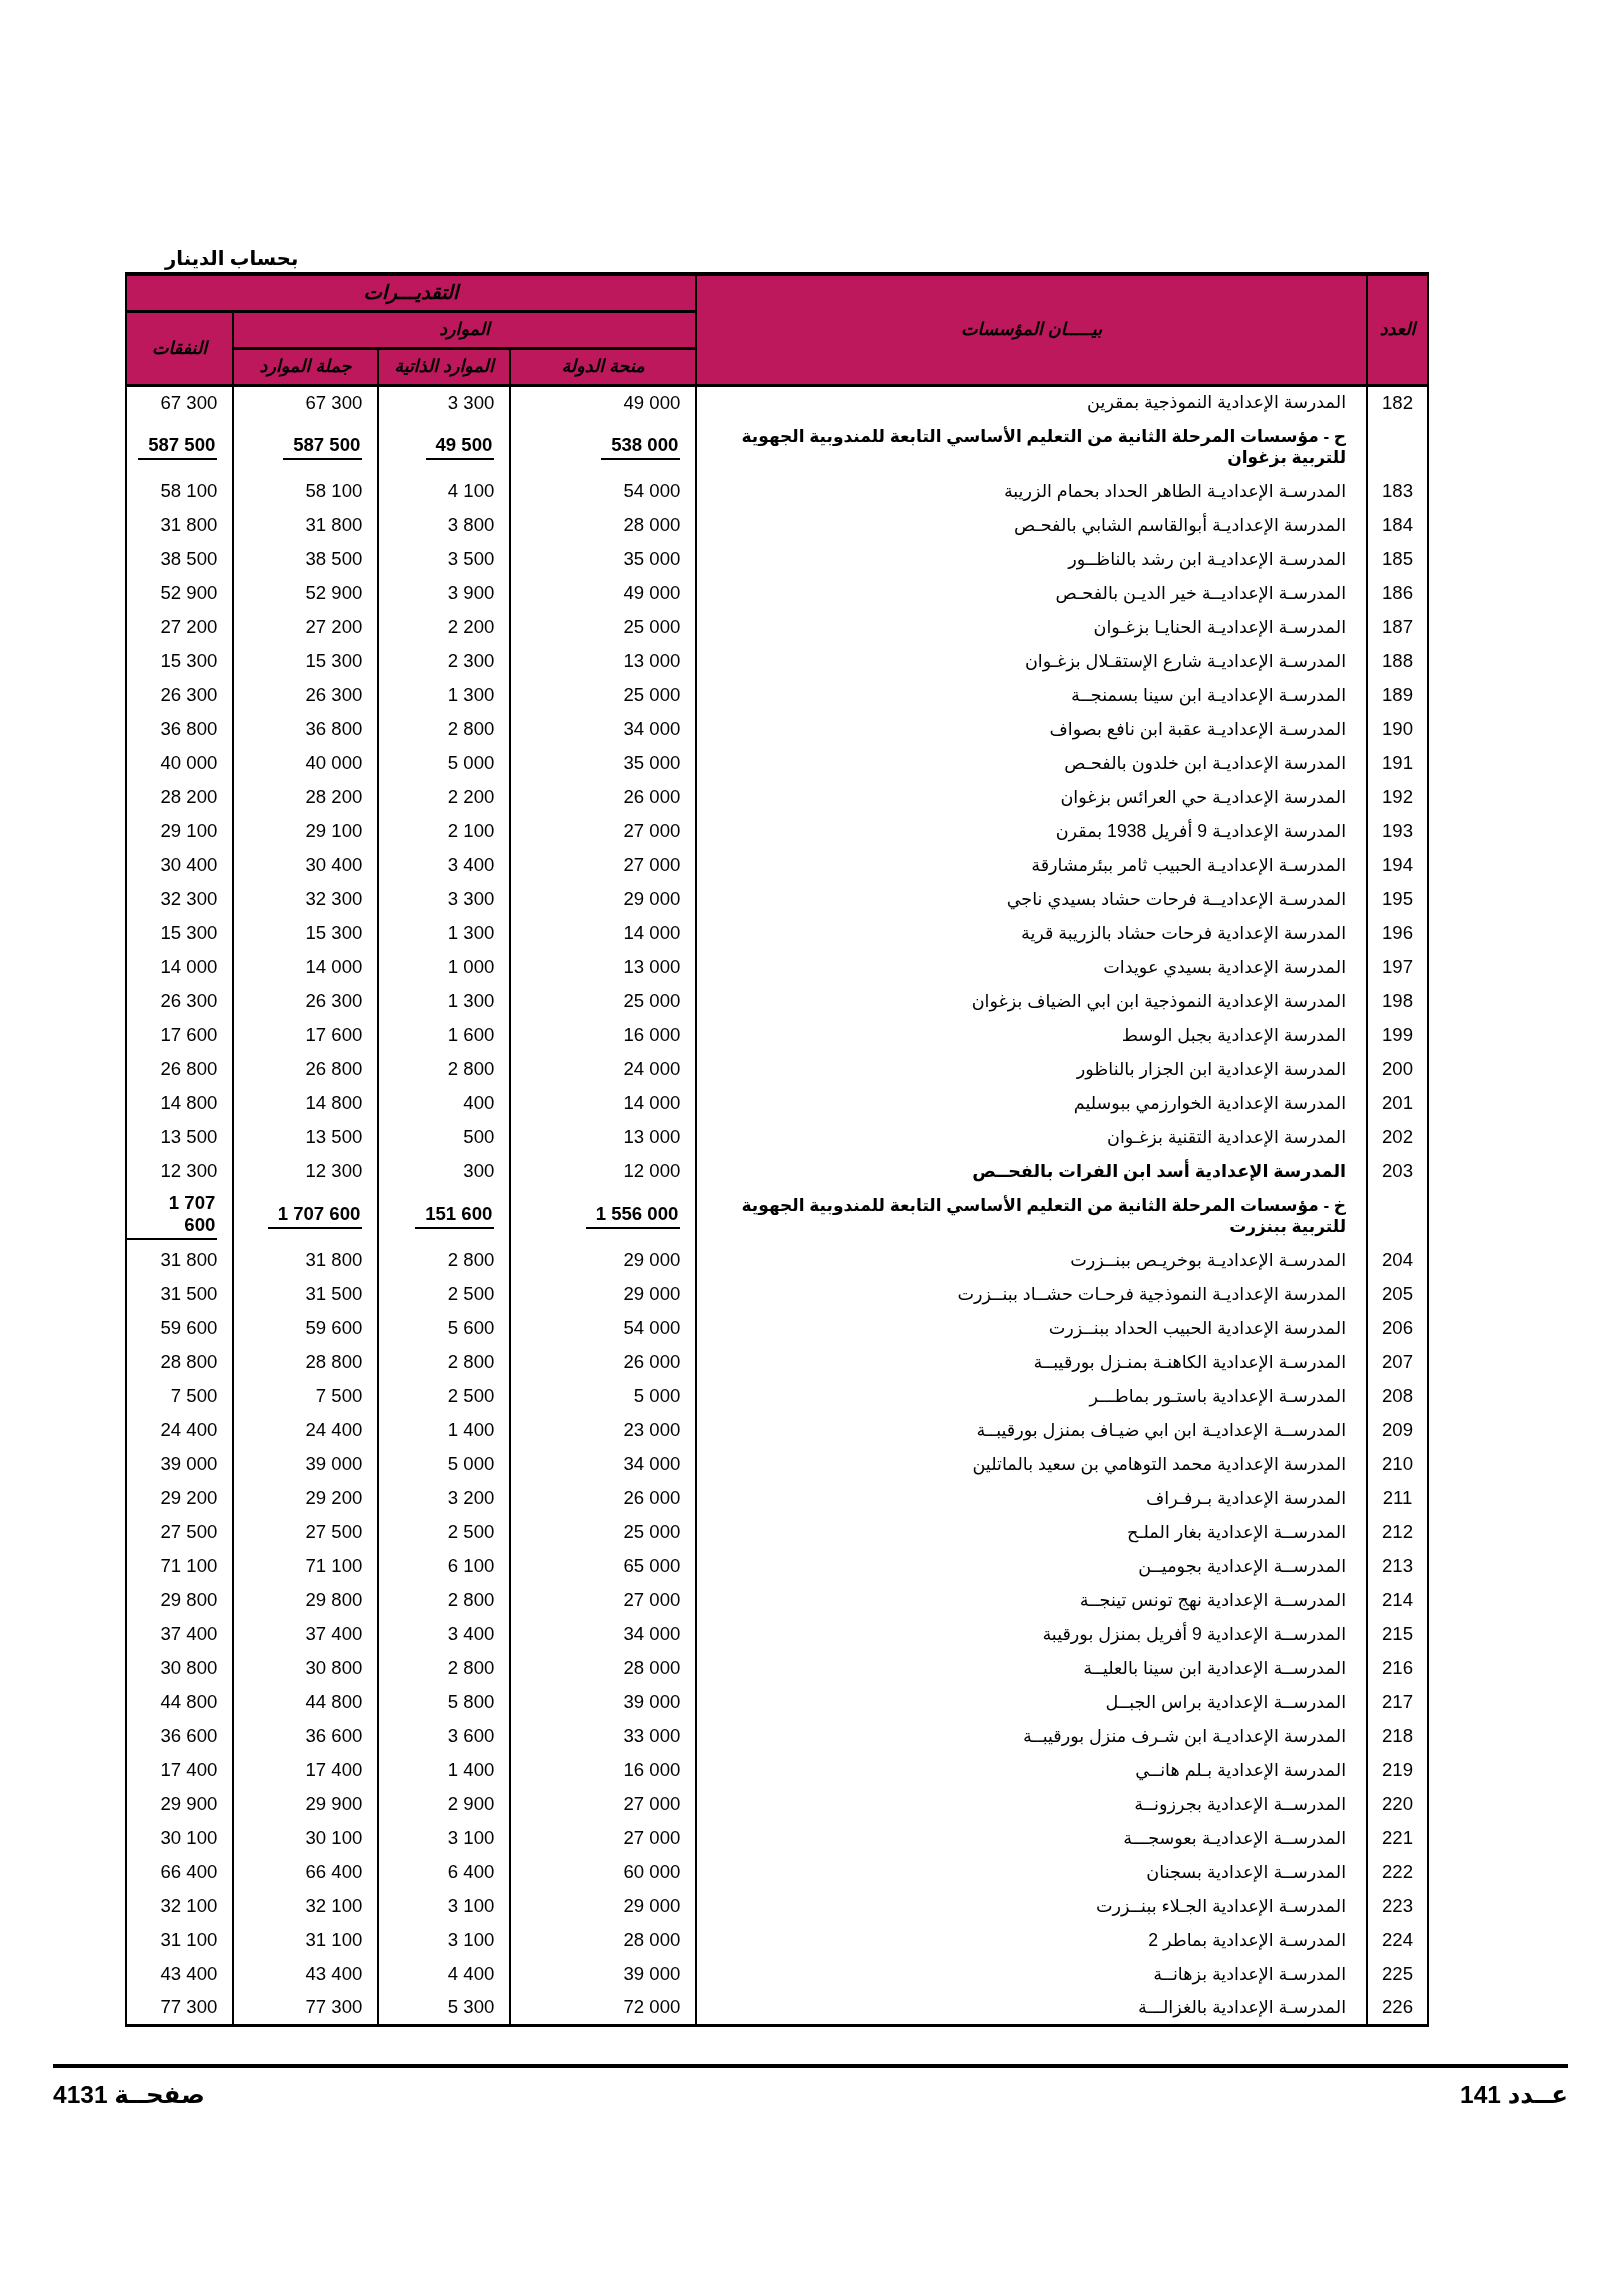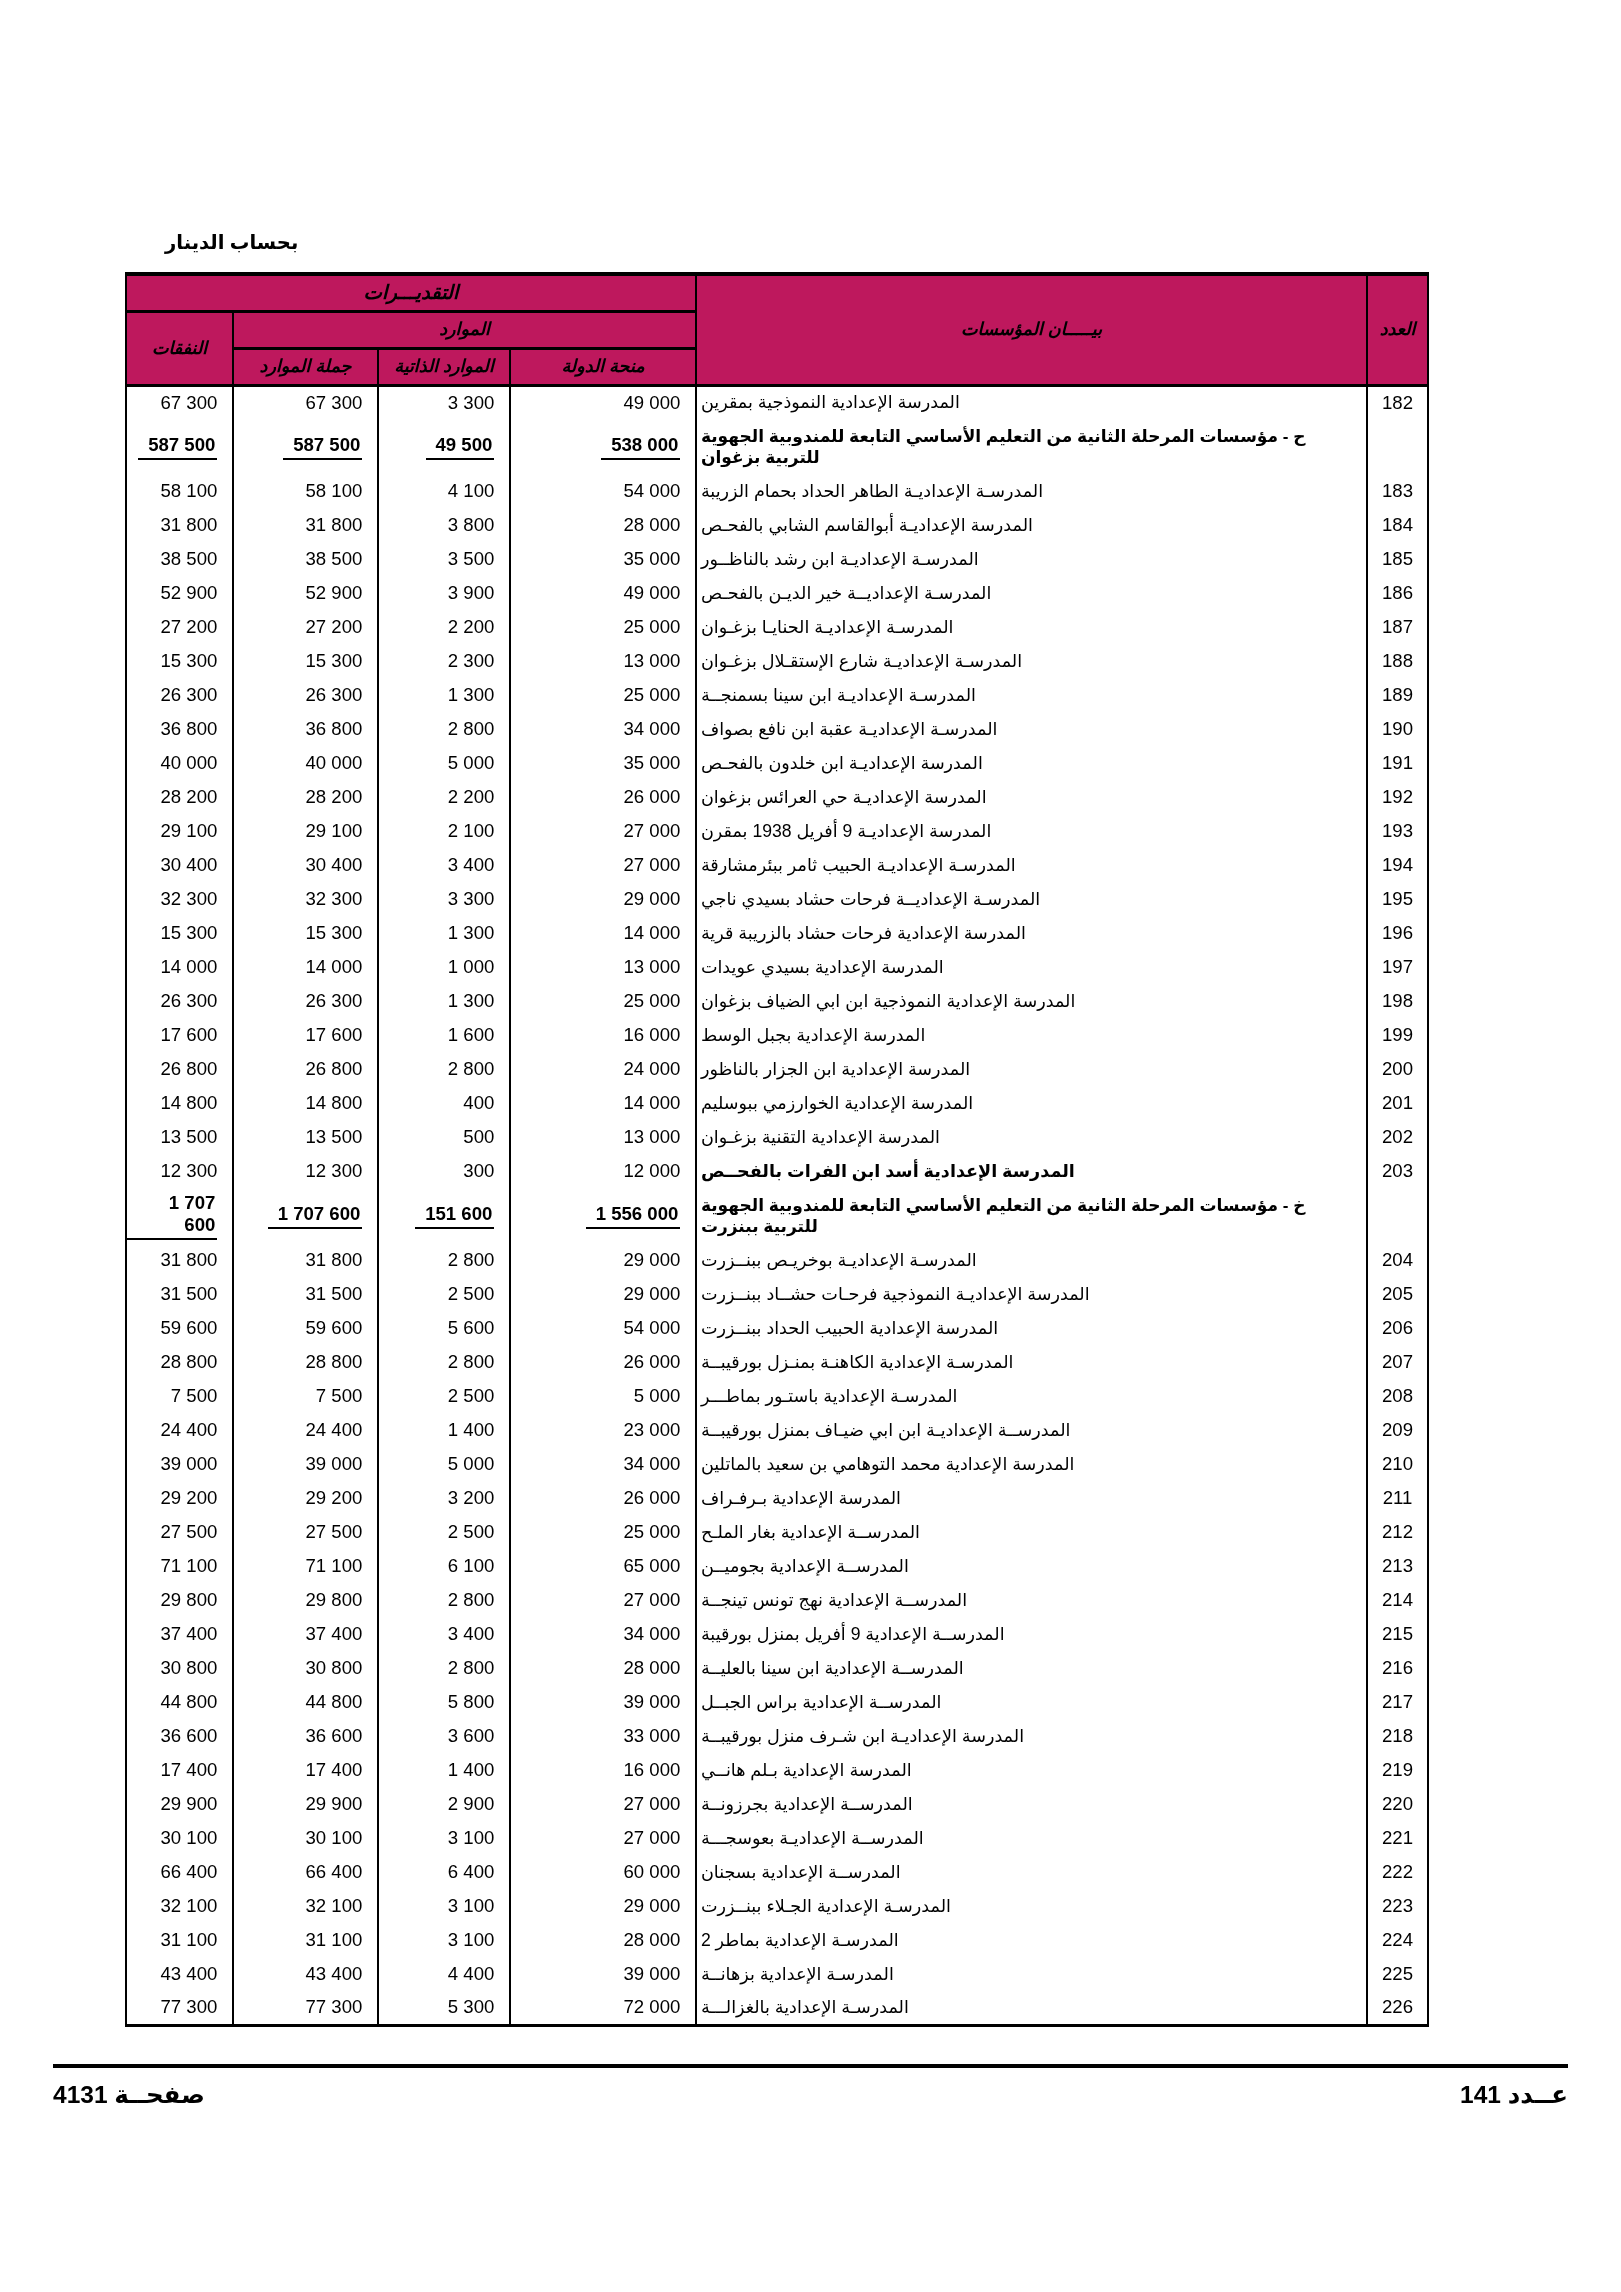--- a/index.html
+++ b/index.html
@@ -3,21 +3,21 @@
 <meta charset="utf-8">
 <style>
   * { margin:0; padding:0; box-sizing:border-box; }
   html,body { background:#e8e8e8; }
   body { font-family:"Liberation Sans","DejaVu Sans",sans-serif; color:#000; }
   .page {
     position:relative; width:1621px; height:2293px;
     background:#ffffff; margin:0 auto; direction:rtl; overflow:hidden;
   }
   .currency-note {
-    position:absolute; top:231px; left:165px;
+    position:absolute; top:247px; left:165px;
     font-size:19.6px; font-weight:bold;
   }
   table.budget {
     position:absolute; top:272px; left:125px; width:1303px;
     border-collapse:collapse; table-layout:fixed; direction:rtl;
     border:2.9px solid #000; border-top-width:4.9px; border-bottom-width:3.9px;
   }
   thead th {
     border:2px solid #000; border-bottom:3.9px solid #000;
     font-weight:bold; text-align:center; vertical-align:middle;
@@ -25,21 +25,21 @@
   }
   thead tr { height:37px; }
   th.h-est { font-size:19.6px; }
   tbody td {
     border:none; border-left:2px solid #000; border-right:2px solid #000;
     vertical-align:middle; background:#fff;
   }
   tbody tr { height:34px; }
   tbody tr.section { height:55px; }
   td.col-num  { text-align:center; font-size:18.6px; }
-  td.col-name { text-align:left; padding-right:7px; padding-left:3.9px; font-size:17.6px;margin-top:32px; }
+  td.col-name { text-align:right; padding-right:20px; padding-left:3.9px; font-size:17.6px;margin-top:32px; }
   td.col-amt  { direction:ltr; text-align:right; padding-right:14.7px; font-size:18.6px; }
   tr.section td.col-name { font-weight:bold; font-size:17px; }
   tr.section td.col-amt  { font-weight:bold; }
   .total-underline {
     display:inline-block; font-weight:bold;
     border-bottom:2px solid #000; padding:0 2px 2px 9.8px;
   }
   tr.emph td.col-name { font-weight:bold; }
   .footer-rule {
     position:absolute; top:2064px; left:53px; width:1515px; height:3.9px;

